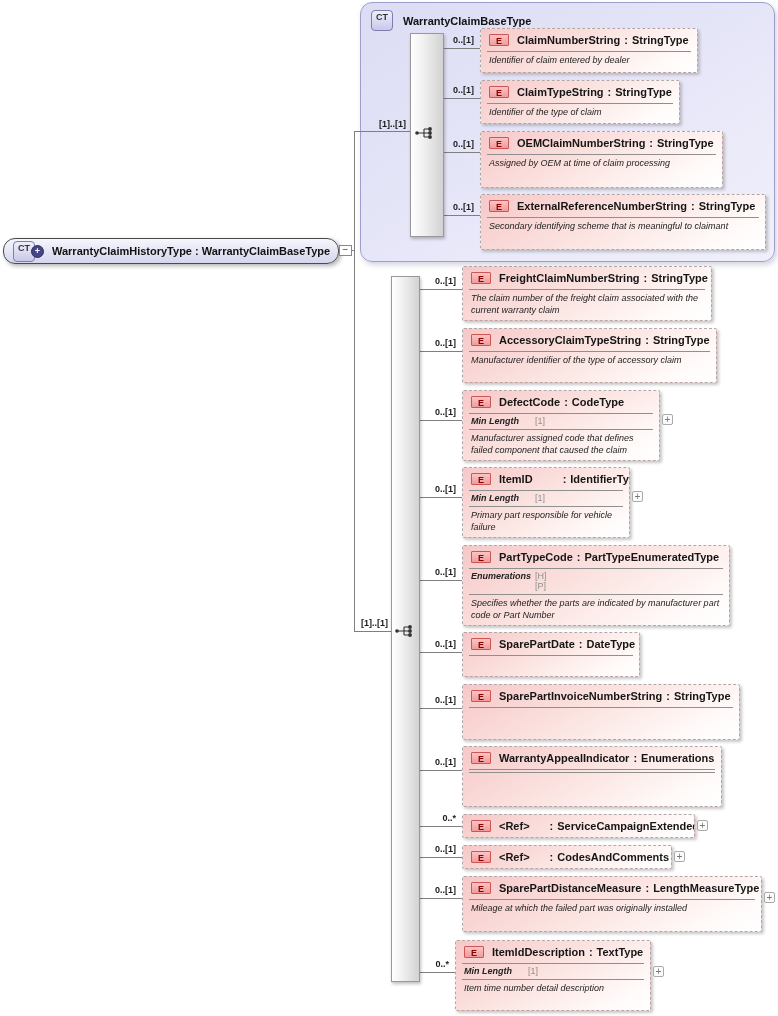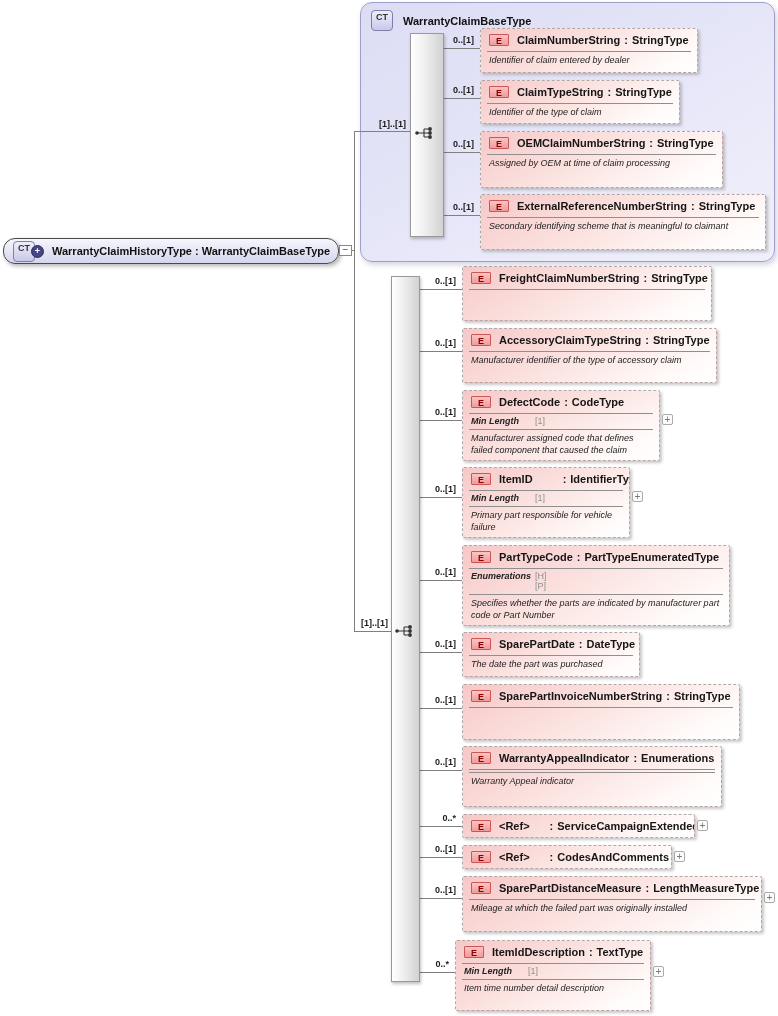--- a/index.html
+++ b/index.html
@@ -193,20 +193,21 @@
     <div class="el-box" style="left: 462px; top: 266px; width: 250px; height: 55px;">
       <div class="el-header">
         <span class="e-badge">E</span>
         <span class="el-title">
           <span class="el-name">FreightClaimNumberString</span>
           <span class="el-colon">:</span>
           <span class="el-type">StringType</span>
         </span>
       </div>
       <div class="sep"></div>
+      <div class="el-annot">The claim number of the freight claim associated with the current warranty claim</div>
     </div>
     <div class="card-label" style="left: 398px; top: 276px; width: 58px;">0..[1]</div>
     <div class="hline" style="left: 420px; top: 289px; width: 42px;"></div>
     <div class="el-box" style="left: 462px; top: 328px; width: 255px; height: 55px;">
       <div class="el-header">
         <span class="e-badge">E</span>
         <span class="el-title">
           <span class="el-name">AccessoryClaimTypeString</span>
           <span class="el-colon">:</span>
           <span class="el-type">StringType</span>
@@ -286,21 +287,20 @@
     <div class="el-box" style="left: 462px; top: 632px; width: 178px; height: 45px;">
       <div class="el-header">
         <span class="e-badge">E</span>
         <span class="el-title">
           <span class="el-name">SparePartDate</span>
           <span class="el-colon">:</span>
           <span class="el-type">DateType</span>
         </span>
       </div>
       <div class="sep"></div>
-      <div class="el-annot">The date the part was purchased</div>
     </div>
     <div class="card-label" style="left: 398px; top: 639px; width: 58px;">0..[1]</div>
     <div class="hline" style="left: 420px; top: 652px; width: 42px;"></div>
     <div class="el-box" style="left: 462px; top: 684px; width: 278px; height: 56px;">
       <div class="el-header">
         <span class="e-badge">E</span>
         <span class="el-title">
           <span class="el-name">SparePartInvoiceNumberString</span>
           <span class="el-colon">:</span>
           <span class="el-type">StringType</span>
@@ -314,21 +314,20 @@
       <div class="el-header">
         <span class="e-badge">E</span>
         <span class="el-title">
           <span class="el-name">WarrantyAppealIndicator</span>
           <span class="el-colon">:</span>
           <span class="el-type">Enumerations</span>
         </span>
       </div>
       <div class="sep"></div>
       <div class="sep"></div>
-      <div class="el-annot">Warranty Appeal indicator</div>
     </div>
     <div class="card-label" style="left: 398px; top: 757px; width: 58px;">0..[1]</div>
     <div class="hline" style="left: 420px; top: 770px; width: 42px;"></div>
     <div class="el-box" style="left: 462px; top: 814px; width: 233px; height: 24px;">
       <div class="el-header">
         <span class="e-badge">E</span>
         <span class="el-title">
           <span class="el-name" style="margin-right: 16px;">&lt;Ref&gt;</span>
           <span class="el-colon">:</span>
           <span class="el-type">ServiceCampaignExtended</span>

